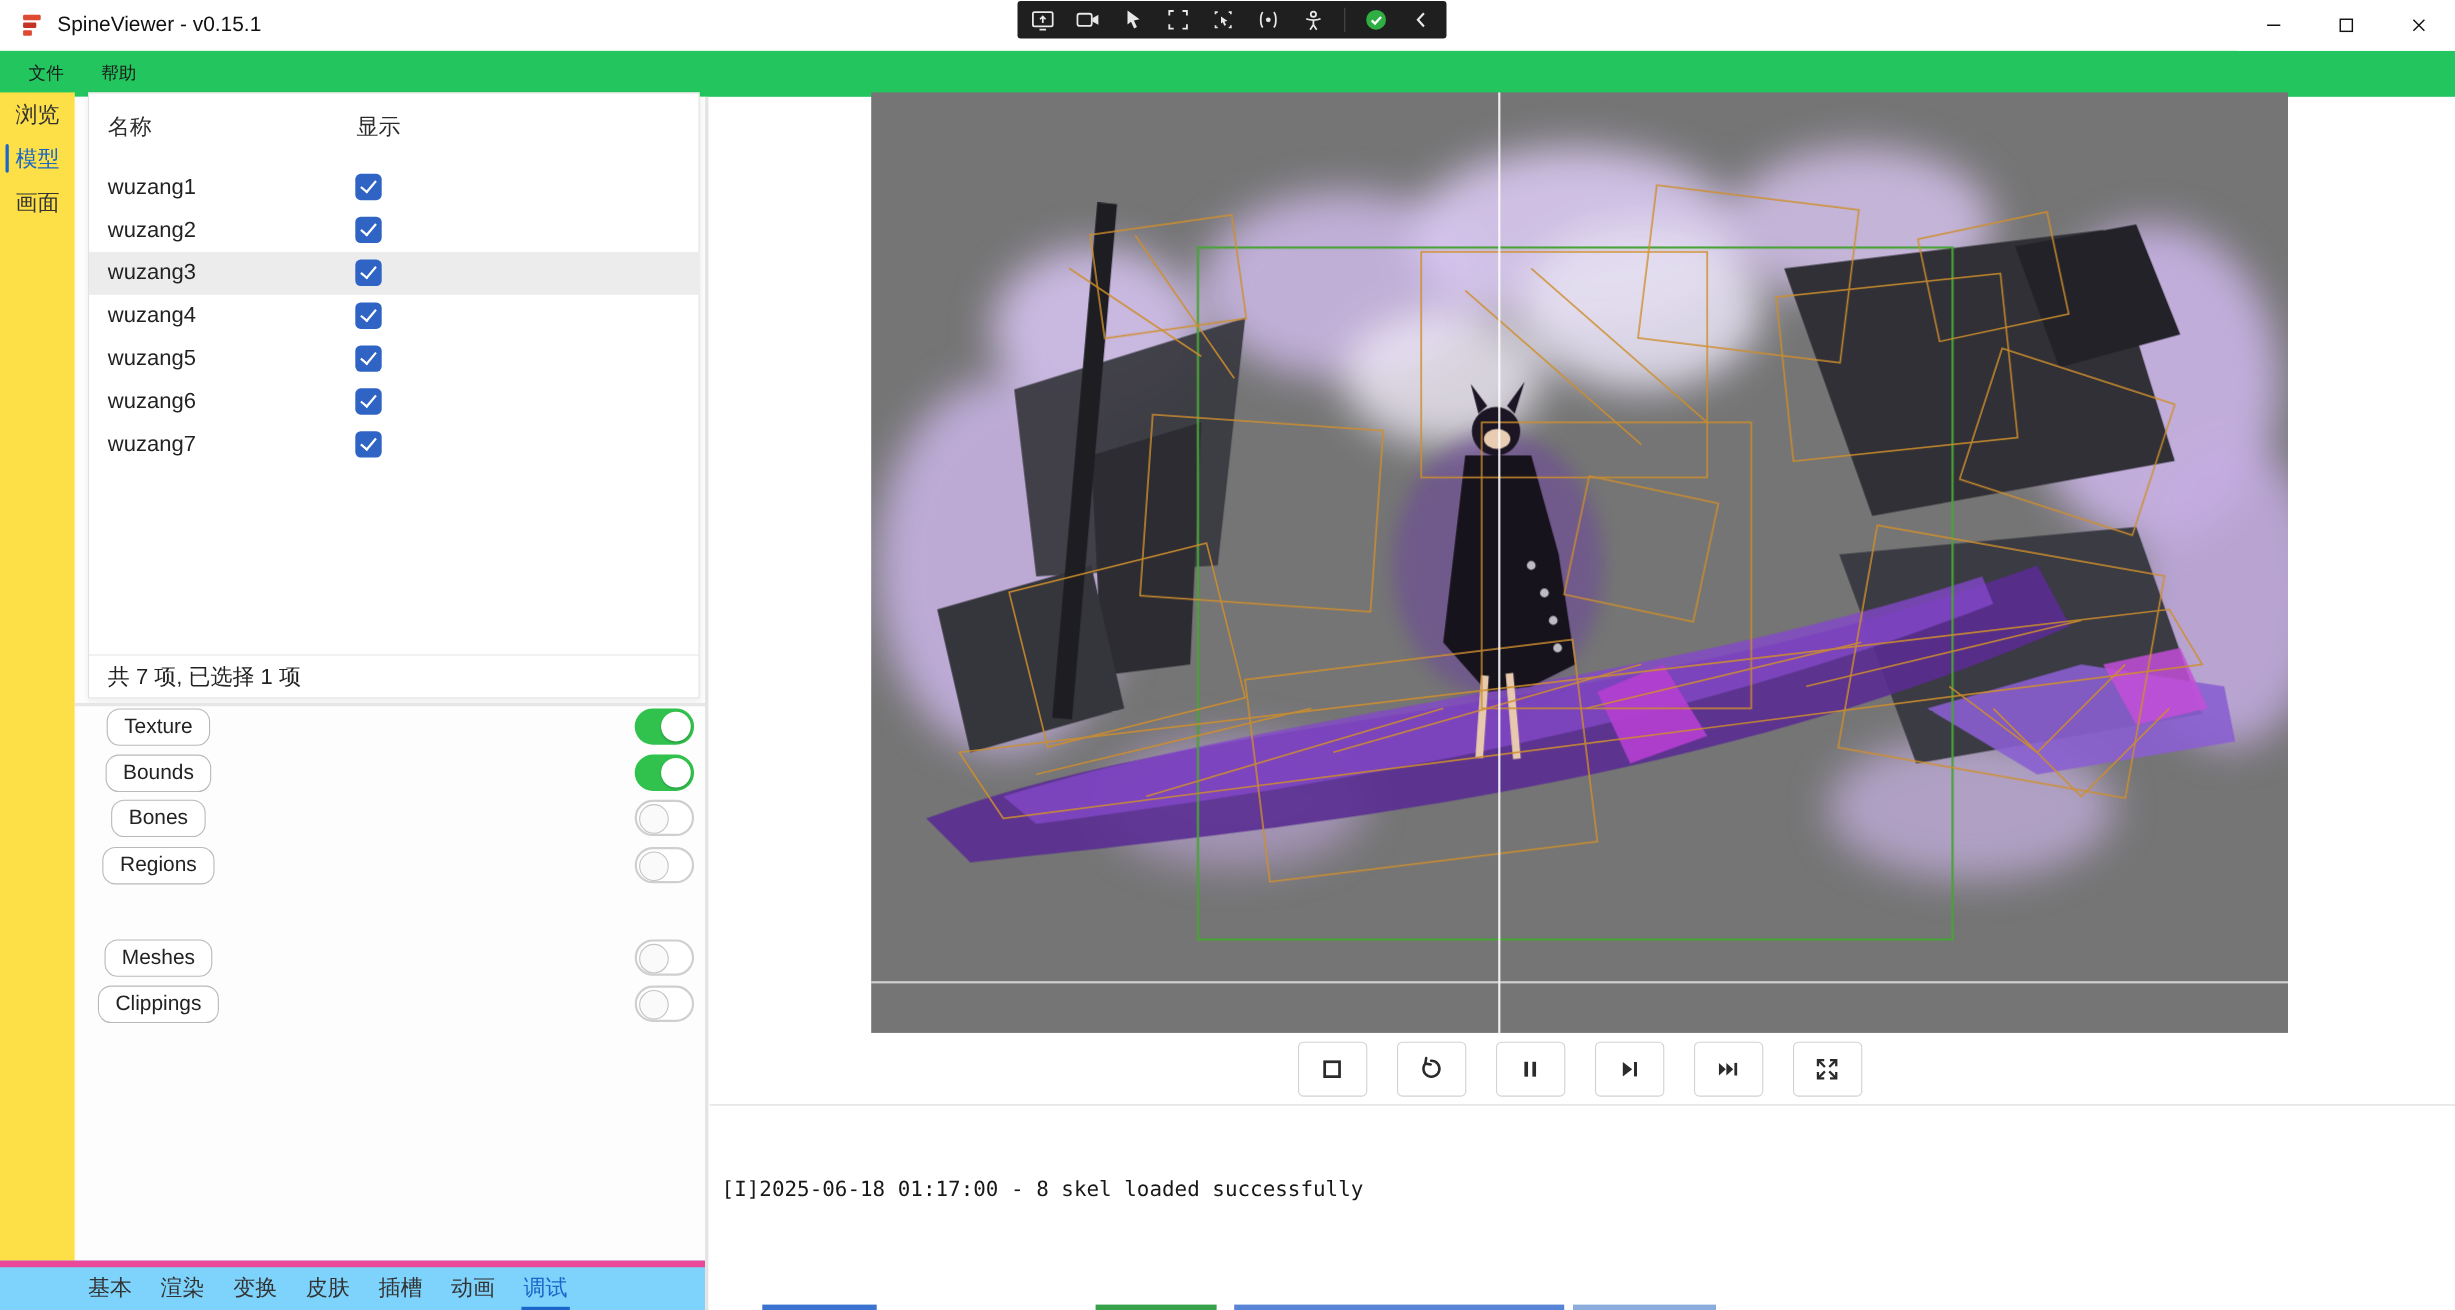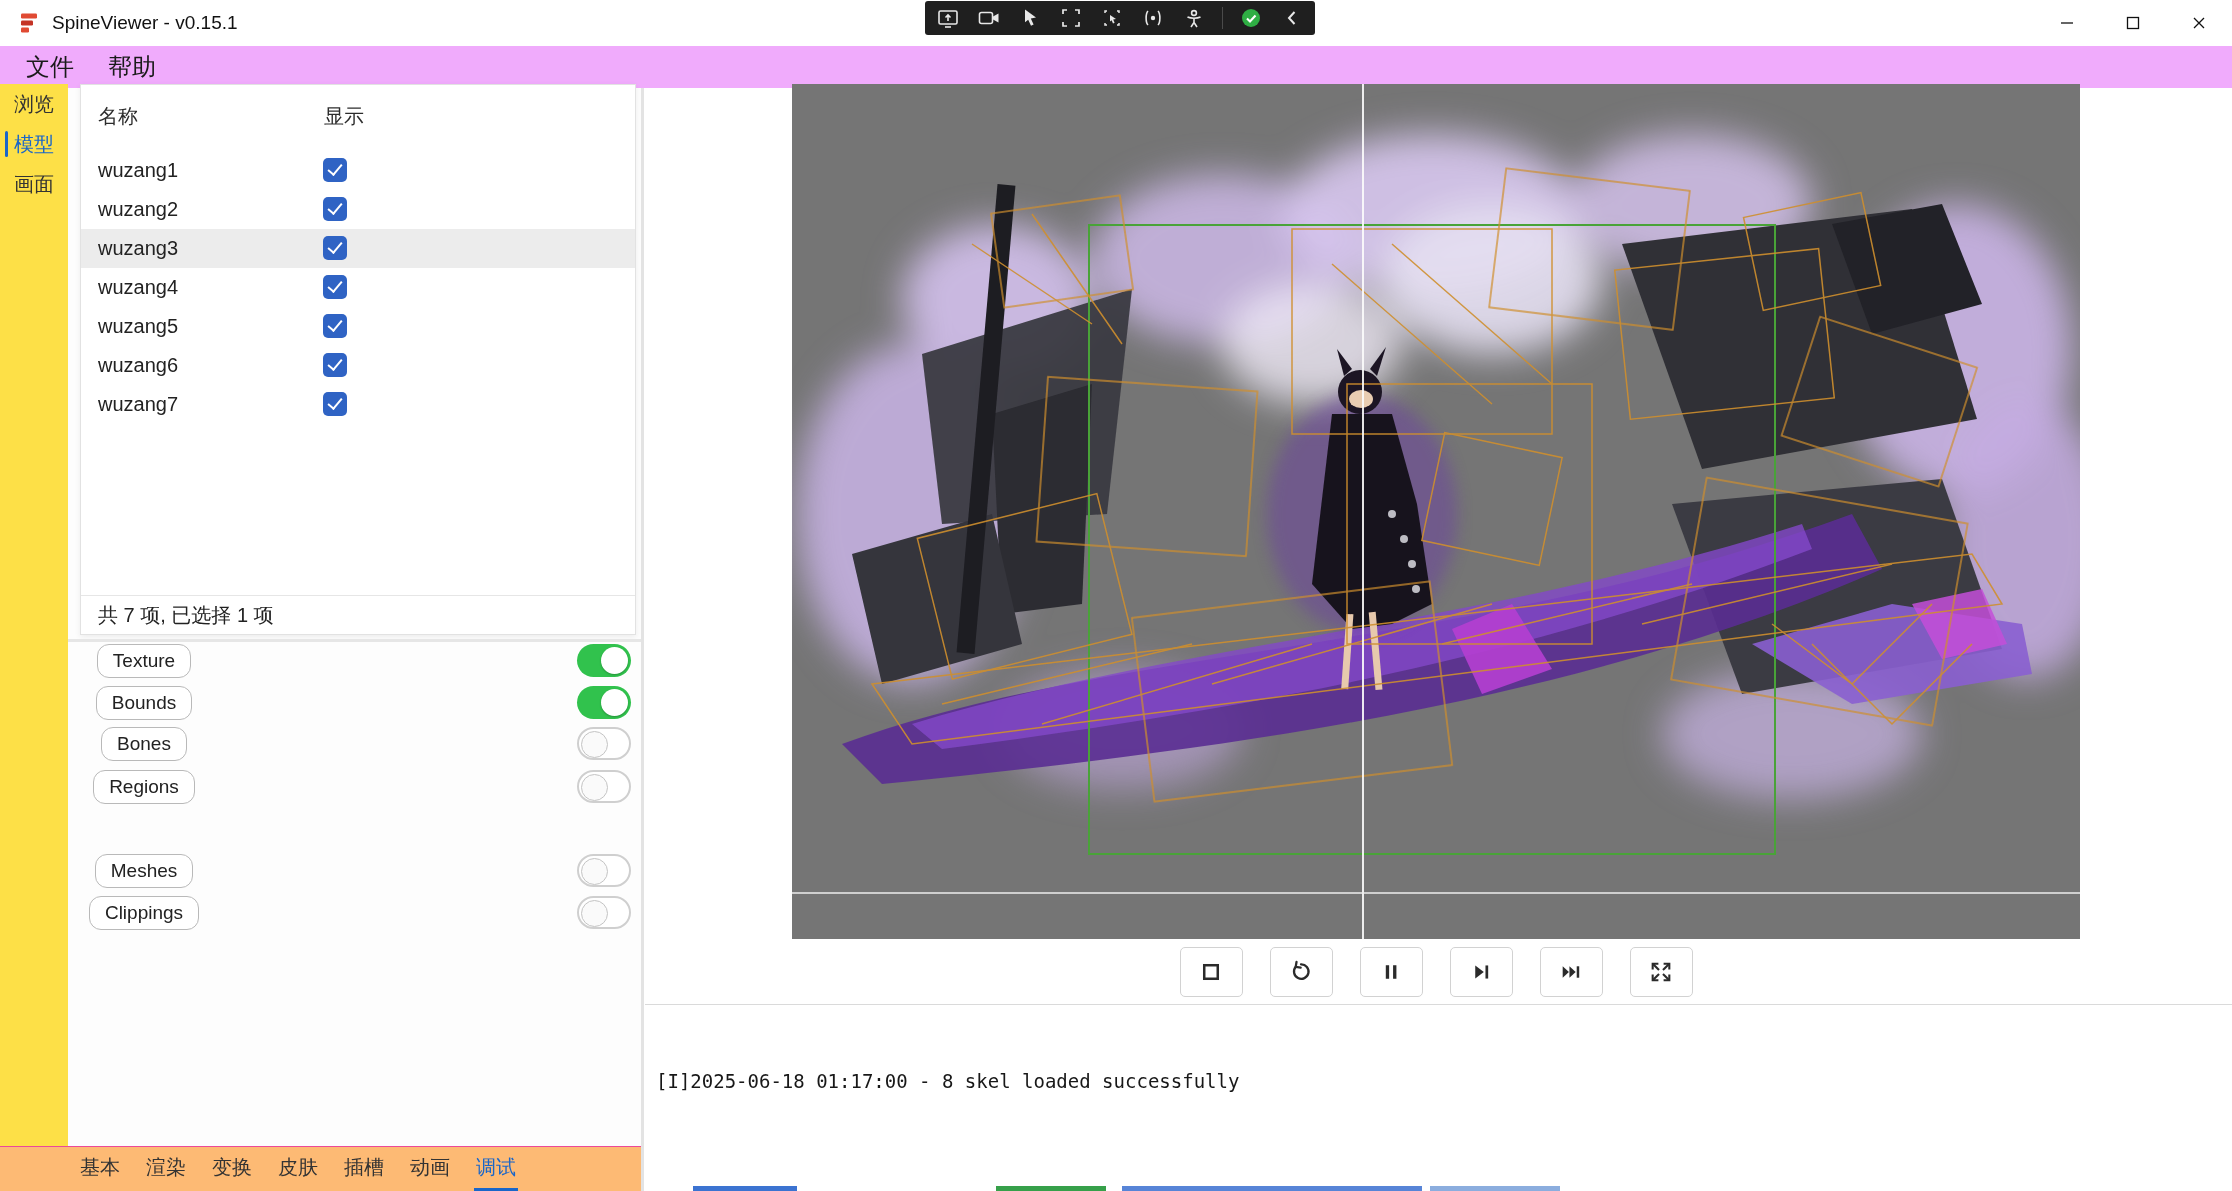--- a/index.html
+++ b/index.html
@@ -11,21 +11,21 @@
   .titlebar{position:absolute;left:0;top:0;width:2232px;height:46px;background:#fff;z-index:8}
   .logo{position:absolute;left:18px;top:11px;width:24px;height:24px}
   .window-title{position:absolute;left:52px;top:0;line-height:46px;font-size:19px;color:#111}
   .center-toolbar{position:absolute;left:925px;top:1px;height:34px;background:#1f1f1f;border-radius:3px;display:flex;align-items:center;padding:0 10px;gap:15px;z-index:9}
   .ct-icon{width:26px;height:26px;display:flex;align-items:center;justify-content:center}
   .ct-divider{width:1px;height:22px;background:#4a4a4a}
   .win-controls{position:absolute;right:0;top:0;height:46px;display:flex}
   .win-btn{width:66px;height:46px;display:flex;align-items:center;justify-content:center;background:#fff}
 
   
-  .menubar{position:absolute;left:0;top:46px;width:2232px;height:42px;background:#f0abfc;display:flex;align-items:center;padding-left:14px;gap:10px;font-size:24px}
+  .menubar{position:absolute;left:0;top:46px;width:2232px;height:42px;background:#22c55e;display:flex;align-items:center;padding-left:14px;gap:10px;font-size:16px}
   .menu-item{padding:5px 12px;border-radius:4px;color:#1a1a1a}
 
   
   .sidenav{position:absolute;left:0;top:84px;width:68px;height:1103px;background:#fde047}
   .nav-item{position:relative;height:40px;display:flex;align-items:center;justify-content:center;font-size:20px;color:#333}
   .nav-item.active{color:#1a66c9}
   .nav-item.active::before{content:"";position:absolute;left:5px;top:7px;width:3px;height:26px;background:#1a66c9;border-radius:2px}
 
   
   .left-area{position:absolute;left:68px;top:88px;width:573px;height:1103px;background:#fdfdfd}
@@ -49,21 +49,21 @@
   .dbg-row{position:absolute;left:0;width:100%;height:34px}
   .dbg-btn-wrap{position:absolute;left:10px;top:0;width:132px;height:34px;display:flex;justify-content:center}
   .dbg-btn{height:34px;padding:0 15px;border:1px solid #b9b9b9;border-radius:12px;background:#fff;font-size:19px;display:flex;align-items:center;color:#222;white-space:nowrap}
   .toggle{position:absolute;left:509px;top:0;width:54px;height:33px;border-radius:17px}
   .toggle.on{background:#31c24d}
   .toggle.on::after{content:"";position:absolute;right:3px;top:3px;width:27px;height:27px;border-radius:50%;background:#fff;box-shadow:0 1px 2px rgba(0,0,0,.25)}
   .toggle.off{background:#fff;border:2px solid #cfcfcf}
   .toggle.off::after{content:"";position:absolute;left:2px;top:2px;width:25px;height:25px;border-radius:50%;background:#fafafa;border:1px solid #c4c4c4}
 
   
-  .tabbar{position:absolute;left:0;top:1146px;width:641px;height:45px;background:#fdba74;border-top:1px solid #ec4899;display:flex;align-items:stretch;padding-left:78px;gap:22px;font-size:20px}
+  .tabbar{position:absolute;left:0;top:1146px;width:641px;height:45px;background:#7dd3fc;border-top:6px solid #ec4899;display:flex;align-items:stretch;padding-left:78px;gap:22px;font-size:20px}
   .tab{display:flex;align-items:center;border-bottom:3px solid transparent;padding:0 2px;color:#333}
   .tab.active{color:#1a66c9;border-bottom-color:#1a66c9}
 
   
   .v-splitter{position:absolute;left:641px;top:88px;width:3px;height:1103px;background:#e3e3e3}
   .viewport{position:absolute;left:792px;top:84px;width:1288px;height:855px;background:#757575;overflow:hidden}
   .axis-v{position:absolute;left:570px;top:0;width:2px;height:855px;background:rgba(252,252,252,.9)}
   .axis-h{position:absolute;left:0;top:808px;width:1288px;height:2px;background:rgba(238,238,238,.75)}
 
   

